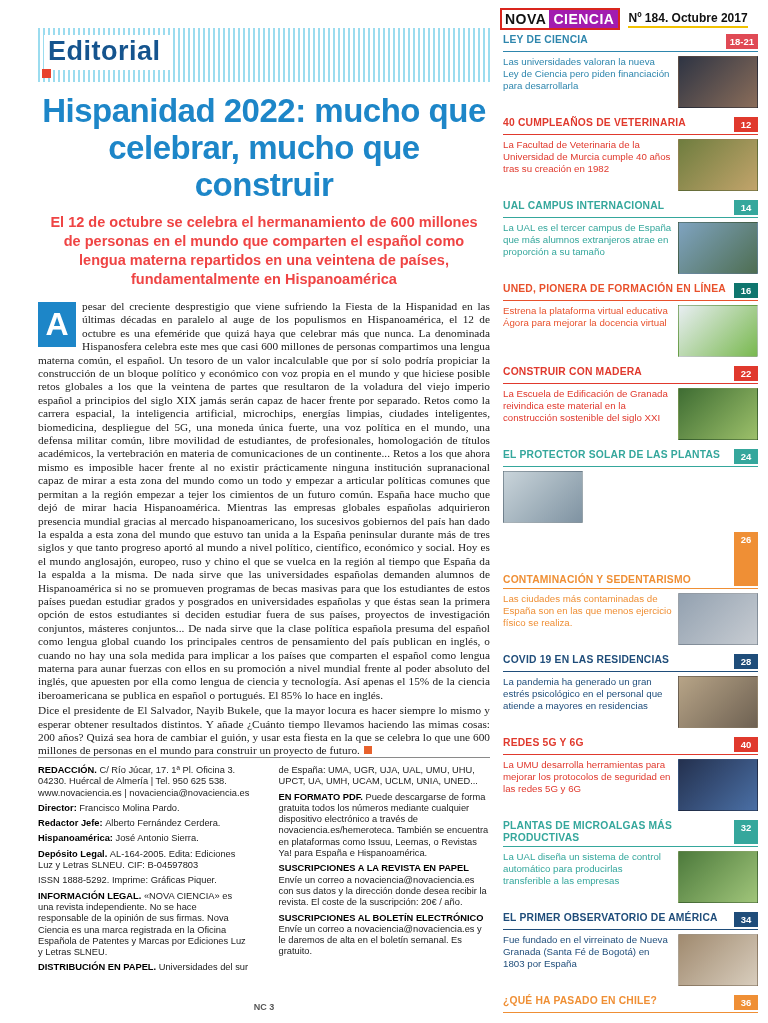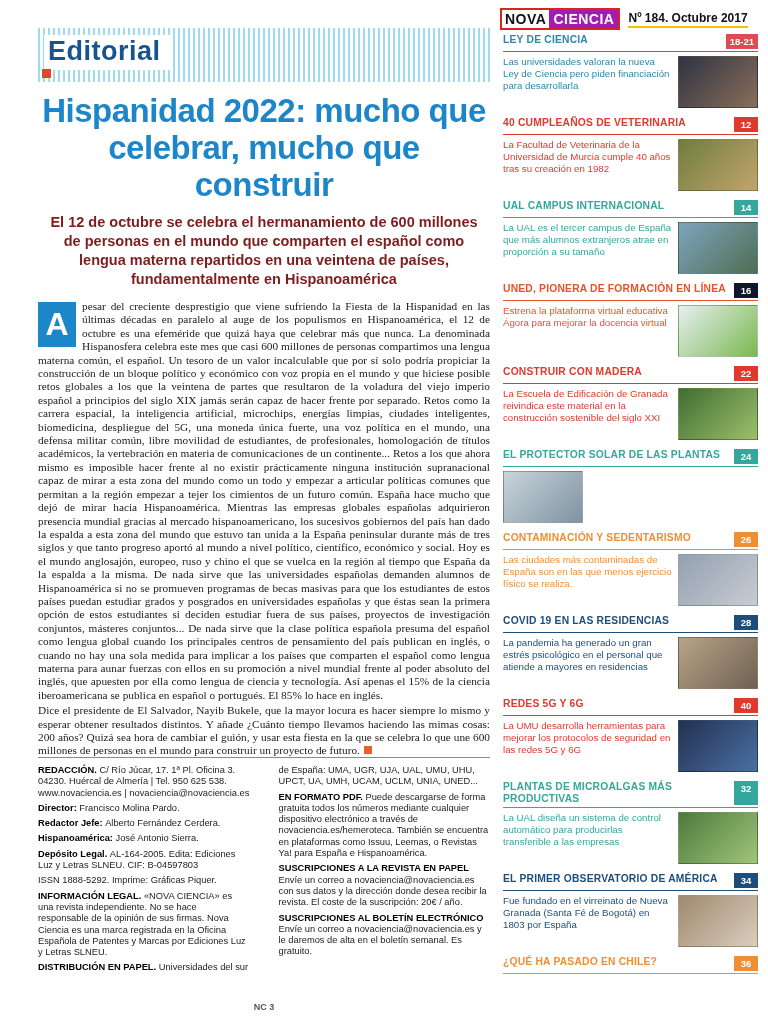--- a/index.html
+++ b/index.html
@@ -16,21 +16,21 @@
   
   .main-col{position:absolute;left:38px;top:28px;width:452px;}
   .banner{position:relative;height:54px;
           background:repeating-linear-gradient(90deg,#9bdcef 0px,#9bdcef 2px,#ffffff 2px,#ffffff 5px);}
   .banner-label{position:absolute;left:6px;top:7px;background:#ffffff;color:#15548e;
                 font-weight:bold;font-size:27px;padding:1px 10px 3px 4px;letter-spacing:.5px;}
   .banner-red-square{position:absolute;left:4px;bottom:4px;width:9px;height:9px;background:#e8432e;}
 
   .headline{margin:10px 0 0 0;text-align:center;color:#1d86c8;font-weight:bold;
             font-size:33px;line-height:37px;letter-spacing:-0.5px;}
-  .standfirst{margin:10px 8px 0 8px;text-align:center;color:#7f1d1d;font-weight:bold;
+  .standfirst{margin:10px 8px 0 8px;text-align:center;color:#ef4444;font-weight:bold;
               font-size:14.5px;line-height:19px;}
 
   .editorial-body{margin-top:11px;height:512px;overflow:hidden;
                   font-family:"Liberation Serif",serif;font-size:11.3px;line-height:13.4px;
                   color:#1a1a1a;text-align:justify;}
   .body-para{margin:0 0 2px 0;}
   .dropcap{float:left;width:38px;height:45px;background:#1d86c8;color:#fff;
            font-family:"Liberation Sans",sans-serif;font-weight:bold;font-size:32px;
            line-height:45px;text-align:center;margin:2px 6px 1px 0;}
   .endmark{display:inline-block;width:8px;height:8px;background:#e8622d;margin-left:4px;}
@@ -135,21 +135,21 @@
           <span class="toc-badge" style="background: rgb(53, 167, 156);">14</span>
         </div>
         <div class="toc-body">
           <p class="toc-desc" style="color: rgb(53, 167, 156);">La UAL es el tercer campus de España que más alumnos extranjeros atrae en proporción a su tamaño</p>
           <div class="toc-thumb" style="background: linear-gradient(135deg, rgb(127, 163, 192), rgb(78, 110, 82));"></div>
         </div>
       </div>
       <div class="toc-item">
         <div class="toc-head" style="border-bottom-color: rgb(232, 81, 44);">
           <span class="toc-title" style="color: rgb(232, 81, 44);">UNED, PIONERA DE FORMACIÓN EN LÍNEA</span>
-          <span class="toc-badge" style="background: #0f172a;">16</span>
+          <span class="toc-badge" style="background: #0f766e;">16</span>
         </div>
         <div class="toc-body">
           <p class="toc-desc" style="color: rgb(232, 81, 44);">Estrena la plataforma virtual educativa Ágora para mejorar la docencia virtual</p>
           <div class="toc-thumb" style="background: linear-gradient(135deg, rgb(232, 238, 242), rgb(121, 185, 79));"></div>
         </div>
       </div>
       <div class="toc-item">
         <div class="toc-head" style="border-bottom-color: rgb(224, 57, 45);">
           <span class="toc-title" style="color: rgb(224, 57, 45);">CONSTRUIR CON MADERA</span>
           <span class="toc-badge" style="background: rgb(224, 57, 45);">22</span>
@@ -163,21 +163,21 @@
         <div class="toc-head" style="border-bottom-color: rgb(53, 167, 156);">
           <span class="toc-title" style="color: rgb(53, 167, 156);">EL PROTECTOR SOLAR DE LAS PLANTAS</span>
           <span class="toc-badge" style="background: rgb(53, 167, 156);">24</span>
         </div>
         <div class="toc-body">
           <div class="toc-thumb" style="background: linear-gradient(135deg, rgb(201, 212, 218), rgb(127, 147, 162));"></div>
         </div>
       </div>
       <div class="toc-item">
         <div class="toc-head" style="border-bottom-color: rgb(239, 143, 53);">
-          <span class="toc-title" style="color: rgb(239, 143, 53);">CONTAMINACIÓN Y SEDENTARISMO</span>
+          <span class="toc-title" style="color: rgb(239, 143, 53); margin-top: 42px;">CONTAMINACIÓN Y SEDENTARISMO</span>
           <span class="toc-badge" style="background: rgb(239, 143, 53);">26</span>
         </div>
         <div class="toc-body">
           <p class="toc-desc" style="color: rgb(239, 143, 53);">Las ciudades más contaminadas de España son en las que menos ejercicio físico se realiza.</p>
           <div class="toc-thumb" style="background: linear-gradient(135deg, rgb(147, 161, 176), rgb(199, 204, 210));"></div>
         </div>
       </div>
       <div class="toc-item">
         <div class="toc-head" style="border-bottom-color: rgb(31, 77, 122);">
           <span class="toc-title" style="color: rgb(31, 77, 122);">COVID 19 EN LAS RESIDENCIAS</span>

